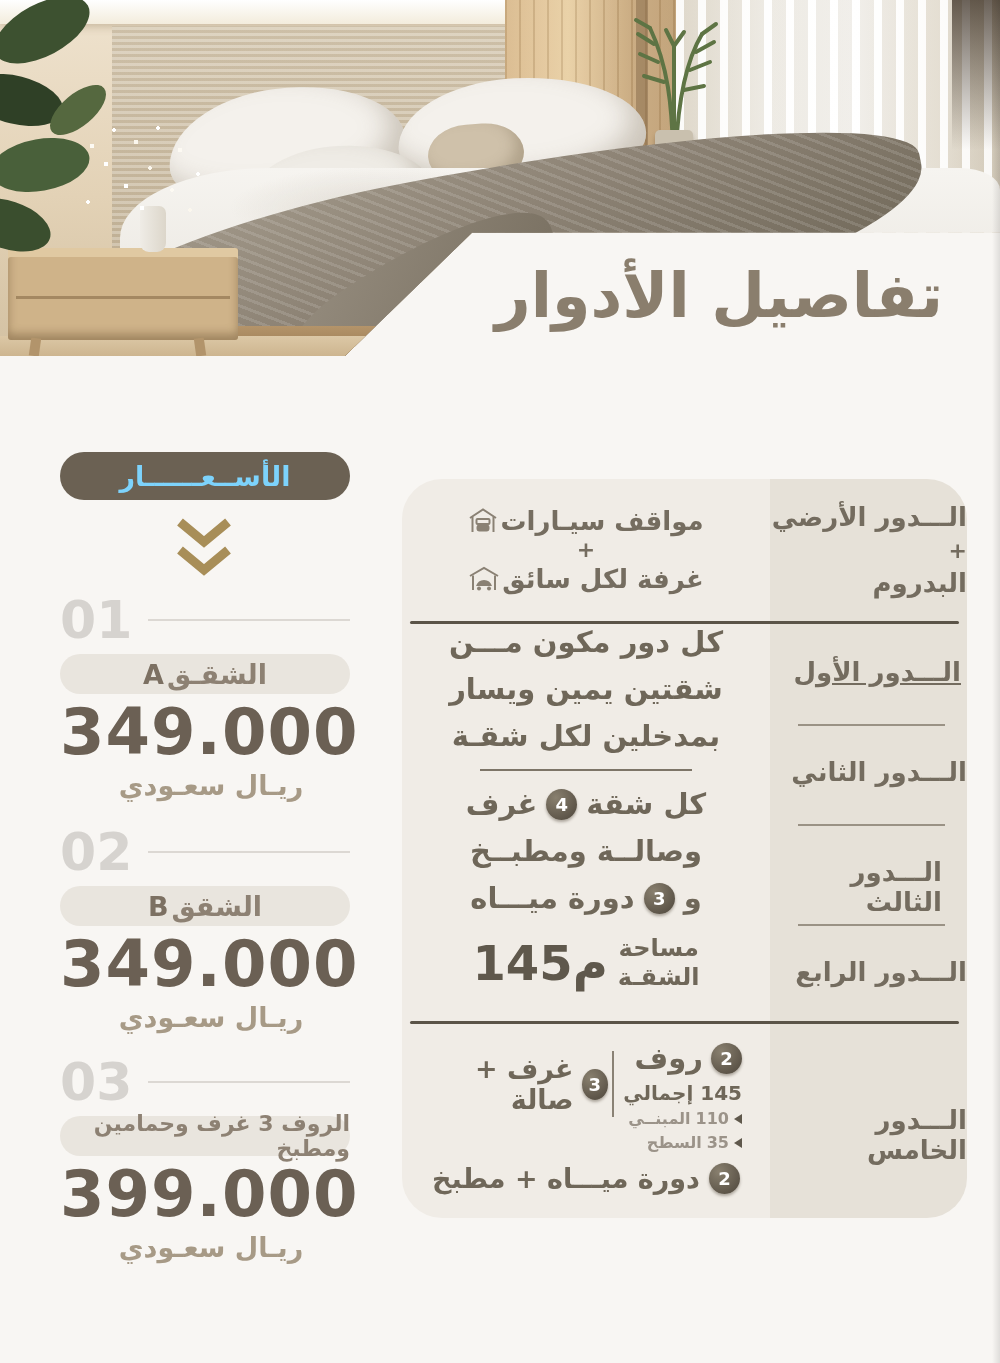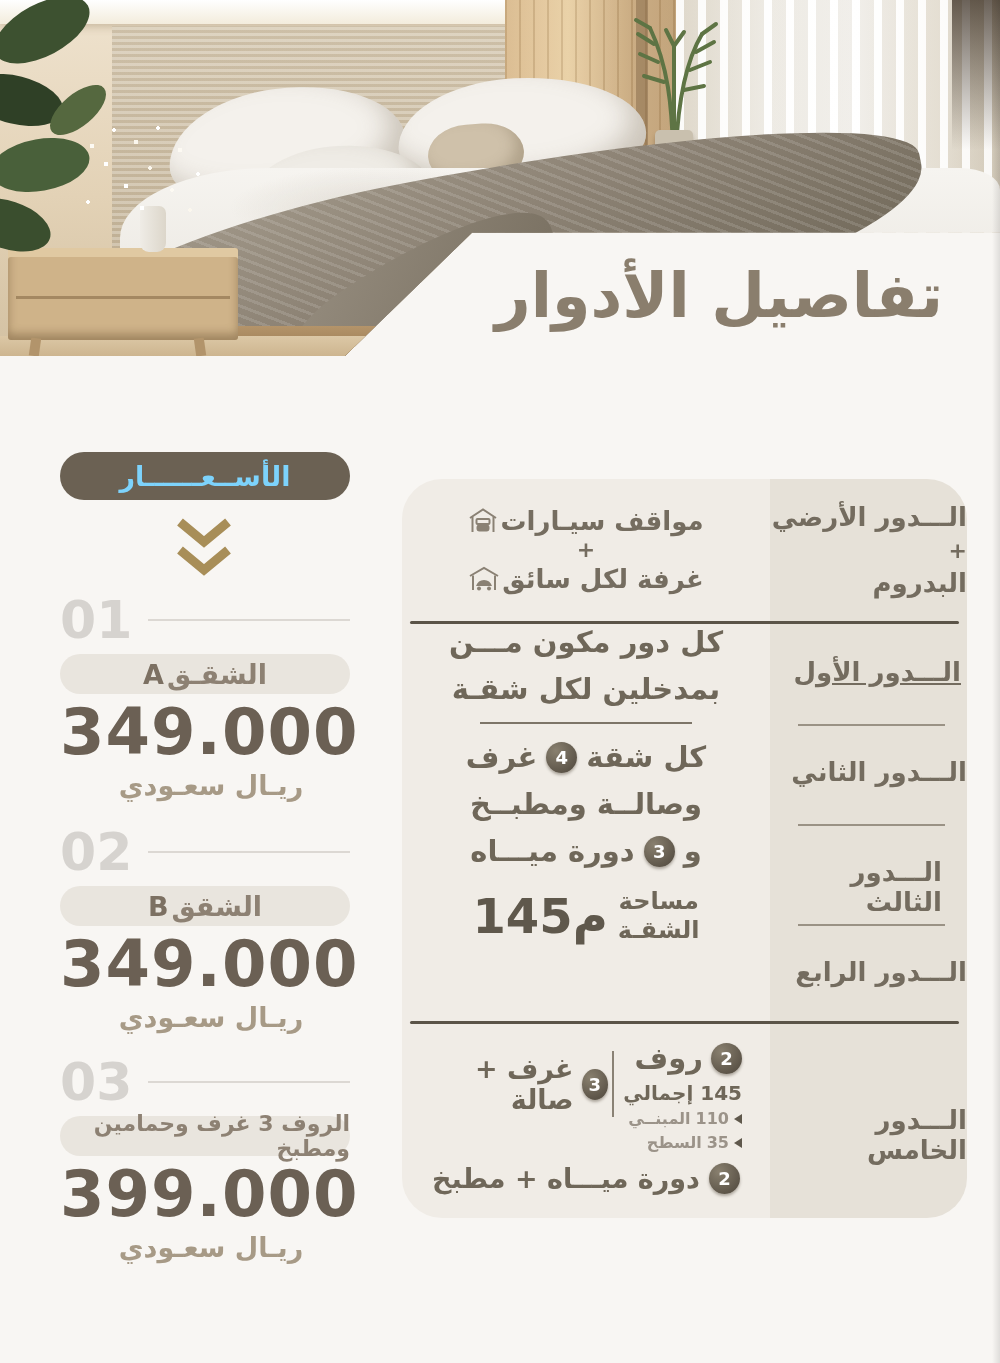--- a/index.html
+++ b/index.html
@@ -274,20 +274,21 @@
             <path d="M8 20 q2 -6 8 -6 q6 0 8 6 z" fill="#8a8174" stroke="none"></path>
             <circle cx="11" cy="22.5" r="2" fill="#8a8174" stroke="none"></circle>
             <circle cx="21" cy="22.5" r="2" fill="#8a8174" stroke="none"></circle>
           </g>
         </svg>
       </div>
     </div>
 
     <div class="sec sec-apart">
       <div class="ln">كل دور مكون مـــن</div>
+      <div class="ln">شقتين يمين ويسار</div>
       <div class="ln">بمدخلين لكل شقـة</div>
       <div class="mini-line"></div>
       <div class="inline-row">
         <span>كل شقة</span>
         <span class="badge">4</span>
         <span>غرف</span>
       </div>
       <div class="ln">وصالــة ومطبــخ</div>
       <div class="inline-row">
         <span>و</span>

